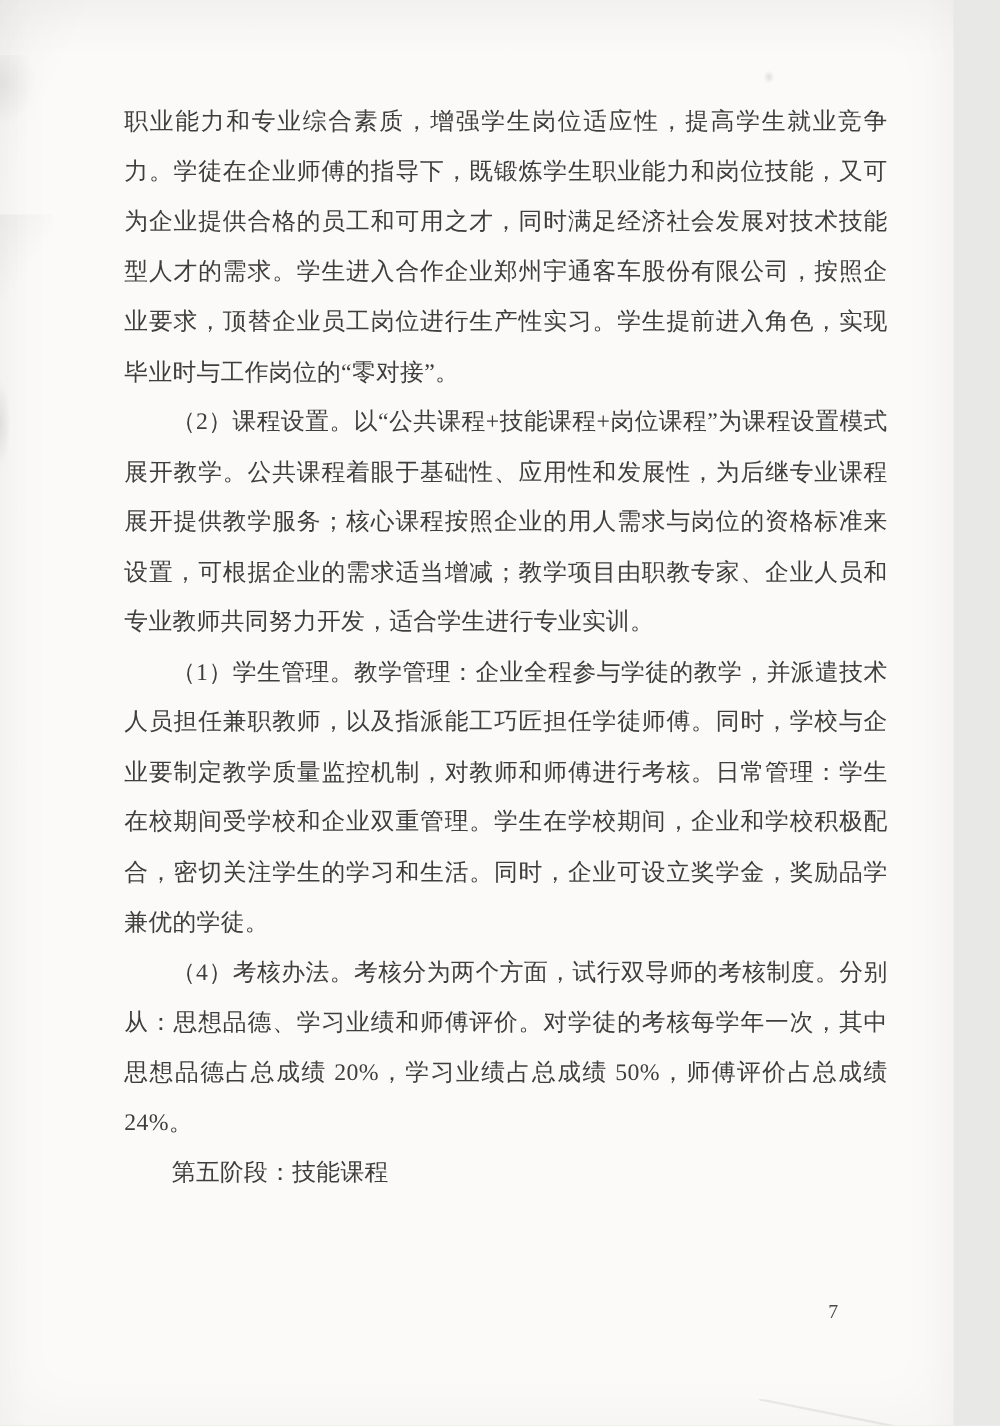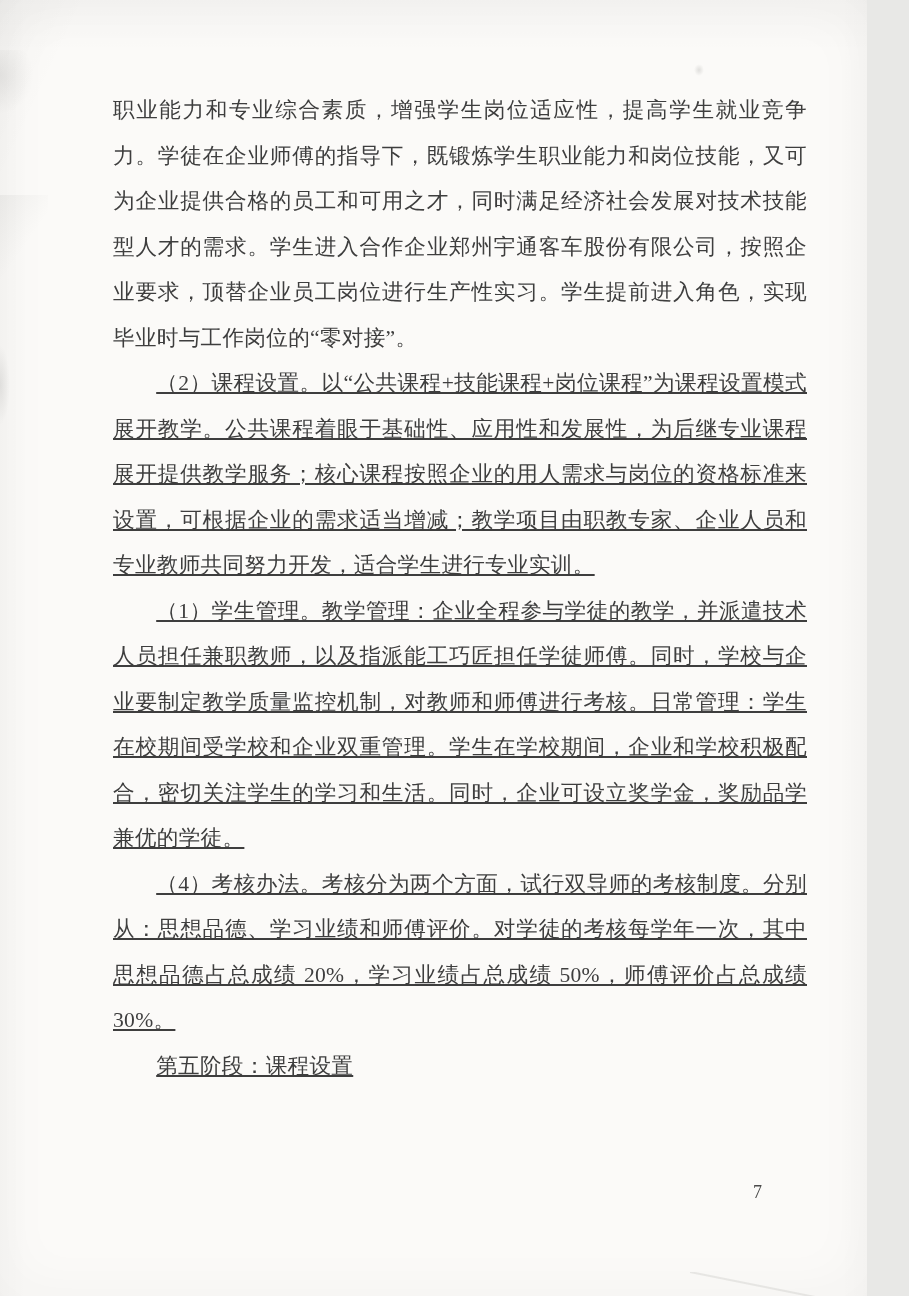--- a/index.html
+++ b/index.html
@@ -31,21 +31,20 @@
     color: #3e3e3e;
     text-align: justify;
     letter-spacing: 0.3px;
   }
   .para {
     margin: 0;
     padding: 0;
   }
   .para.indent {
     text-indent: 2em;
-    text-decoration: underline;
   }
   .page-number {
     position: absolute;
     right: 105px;
     top: 1182px;
     font-size: 18px;
     color: #4a4a4a;
     font-family: "Liberation Serif", "DejaVu Serif", serif;
   }
   
@@ -82,19 +81,19 @@
   <div class="artifact artifact-topleft"></div>
   <div class="artifact artifact-left-streak"></div>
   <div class="artifact artifact-left-speck"></div>
   <div class="artifact artifact-right-speck"></div>
   <div class="artifact artifact-bottom-line"></div>
 
   <div class="text-block">
     <p class="para">职业能力和专业综合素质，增强学生岗位适应性，提高学生就业竞争力。学徒在企业师傅的指导下，既锻炼学生职业能力和岗位技能，又可为企业提供合格的员工和可用之才，同时满足经济社会发展对技术技能型人才的需求。学生进入合作企业郑州宇通客车股份有限公司，按照企业要求，顶替企业员工岗位进行生产性实习。学生提前进入角色，实现毕业时与工作岗位的“零对接”。</p>
     <p class="para indent">（2）课程设置。以“公共课程+技能课程+岗位课程”为课程设置模式展开教学。公共课程着眼于基础性、应用性和发展性，为后继专业课程展开提供教学服务；核心课程按照企业的用人需求与岗位的资格标准来设置，可根据企业的需求适当增减；教学项目由职教专家、企业人员和专业教师共同努力开发，适合学生进行专业实训。</p>
     <p class="para indent">（1）学生管理。教学管理：企业全程参与学徒的教学，并派遣技术人员担任兼职教师，以及指派能工巧匠担任学徒师傅。同时，学校与企业要制定教学质量监控机制，对教师和师傅进行考核。日常管理：学生在校期间受学校和企业双重管理。学生在学校期间，企业和学校积极配合，密切关注学生的学习和生活。同时，企业可设立奖学金，奖励品学兼优的学徒。</p>
-    <p class="para indent">（4）考核办法。考核分为两个方面，试行双导师的考核制度。分别从：思想品德、学习业绩和师傅评价。对学徒的考核每学年一次，其中思想品德占总成绩 20%，学习业绩占总成绩 50%，师傅评价占总成绩 30%。</p>
-    <p class="para indent">第五阶段：课程设置</p>
+    <p class="para indent">（4）考核办法。考核分为两个方面，试行双导师的考核制度。分别从：思想品德、学习业绩和师傅评价。对学徒的考核每学年一次，其中思想品德占总成绩 20%，学习业绩占总成绩 50%，师傅评价占总成绩 24%。</p>
+    <p class="para indent">第五阶段：技能课程</p>
   </div>
 
   <div class="page-number">7</div>
 
 </div>
 
 </body></html>

